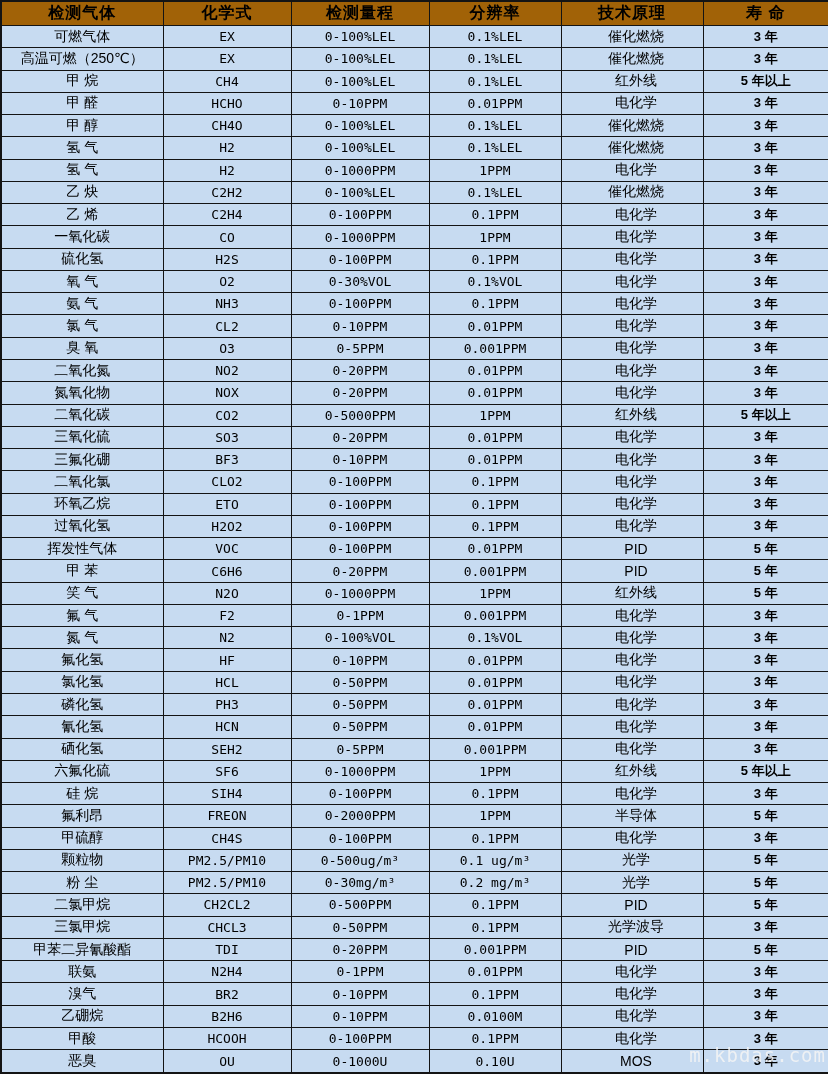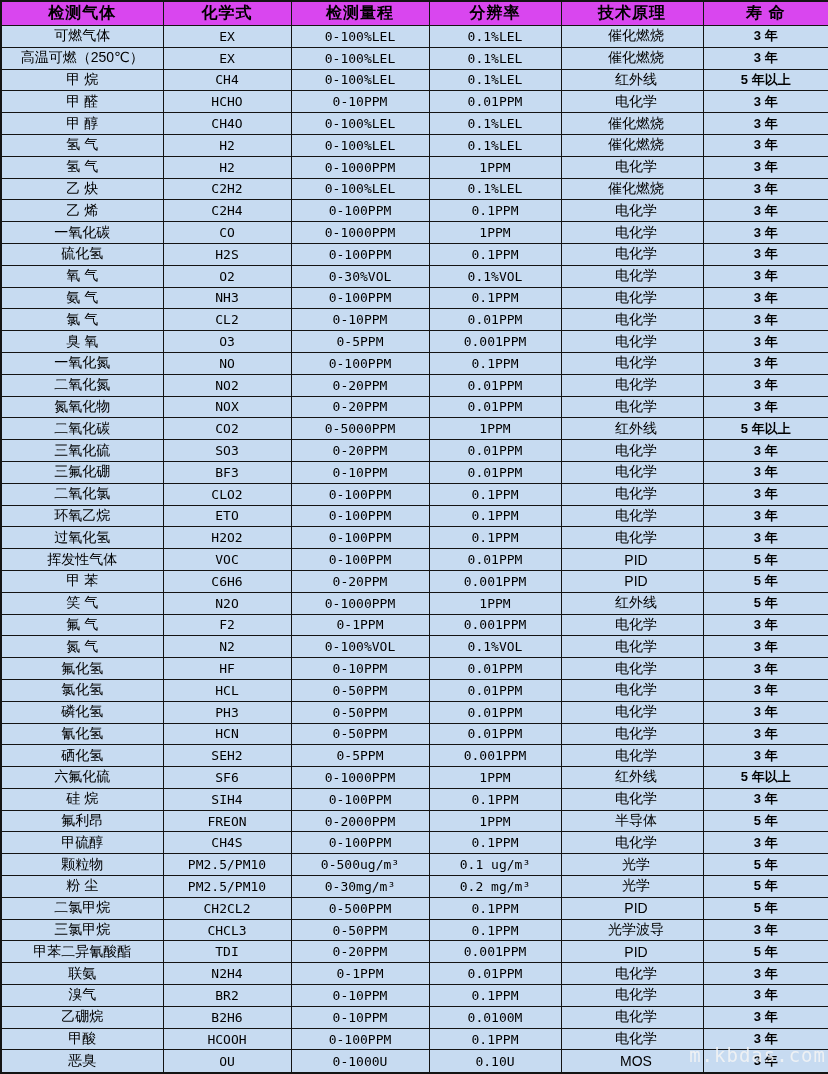--- a/index.html
+++ b/index.html
@@ -23,21 +23,21 @@
   table.spec-table td {
     border: 1px solid #141414;
     text-align: center;
     vertical-align: middle;
     padding: 0;
     color: #000000;
     white-space: pre;
     overflow: hidden;
   }
   table.spec-table th {
-    background: #d946ef;
+    background: #a16207;
     font-weight: bold;
     font-size: 16px;
     height: 23px;
     letter-spacing: 1px;
   }
   table.spec-table td {
     background: #c7dbf1;
     font-size: 14px;
   }
   
@@ -209,28 +209,20 @@
       </tr>
       <tr>
         <td>臭 氧</td>
         <td>O3</td>
         <td>0-5PPM</td>
         <td>0.001PPM</td>
         <td>电化学</td>
         <td>3 年</td>
       </tr>
       <tr>
-        <td>一氧化氮</td>
-        <td>NO</td>
-        <td>0-100PPM</td>
-        <td>0.1PPM</td>
-        <td>电化学</td>
-        <td>3 年</td>
-      </tr>
-      <tr>
         <td>二氧化氮</td>
         <td>NO2</td>
         <td>0-20PPM</td>
         <td>0.01PPM</td>
         <td>电化学</td>
         <td>3 年</td>
       </tr>
       <tr>
         <td>氮氧化物</td>
         <td>NOX</td>

